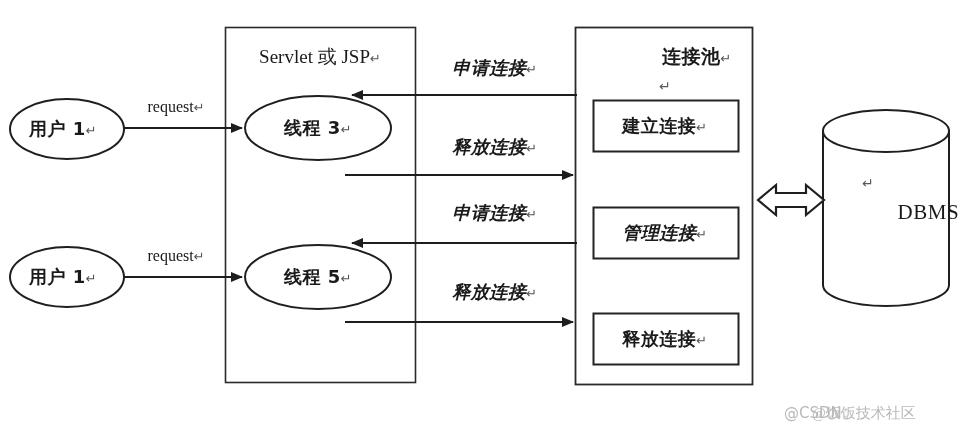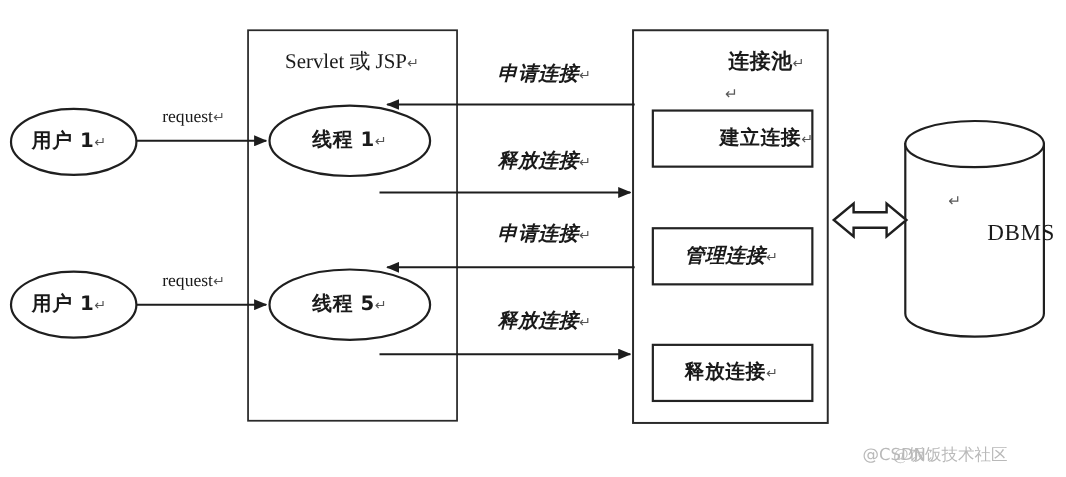--- a/index.html
+++ b/index.html
@@ -126,21 +126,21 @@
   <div class="pil-lone" style="left:659px; top:78px;">↵</div>
 
   <div class="dlabel t-node cn ctr" style="left:63px; top:129px;">
     <span>用户 1</span><span class="pil">↵</span>
   </div>
   <div class="dlabel t-node cn ctr" style="left:63px; top:277px;">
     <span>用户 1</span><span class="pil">↵</span>
   </div>
 
   <div class="dlabel t-node cn ctr" style="left:318px; top:128px;">
-    <span>线程 1</span><span class="pil">↵</span>
+    <span>线程 3</span><span class="pil">↵</span>
   </div>
   <div class="dlabel t-node cn ctr" style="left:318px; top:277px;">
     <span>线程 5</span><span class="pil">↵</span>
   </div>
 
   <div class="dlabel t-req ctr" style="left:176px; top:107px;">
     <span>request</span><span class="pil">↵</span>
   </div>
   <div class="dlabel t-req ctr" style="left:176px; top:256px;">
     <span>request</span><span class="pil">↵</span>
@@ -152,21 +152,21 @@
   <div class="dlabel t-edge cn ctr" style="left:495px; top:147px;">
     <span>释放连接</span><span class="pil">↵</span>
   </div>
   <div class="dlabel t-edge cn ctr" style="left:495px; top:213px;">
     <span>申请连接</span><span class="pil">↵</span>
   </div>
   <div class="dlabel t-edge cn ctr" style="left:495px; top:292px;">
     <span>释放连接</span><span class="pil">↵</span>
   </div>
 
-  <div class="dlabel t-box cn ctr" style="left:665px; top:126px;margin-left:32px;">
+  <div class="dlabel t-box cn ctr" style="left:665px; top:126px;">
     <span>建立连接</span><span class="pil">↵</span>
   </div>
   <div class="dlabel t-box cn ctr" style="left:665px; top:233px;font-style:italic;">
     <span>管理连接</span><span class="pil">↵</span>
   </div>
   <div class="dlabel t-box cn ctr" style="left:665px; top:339px;">
     <span>释放连接</span><span class="pil">↵</span>
   </div>
 
   <div class="pil-lone" style="left:862px; top:175px;">↵</div>

